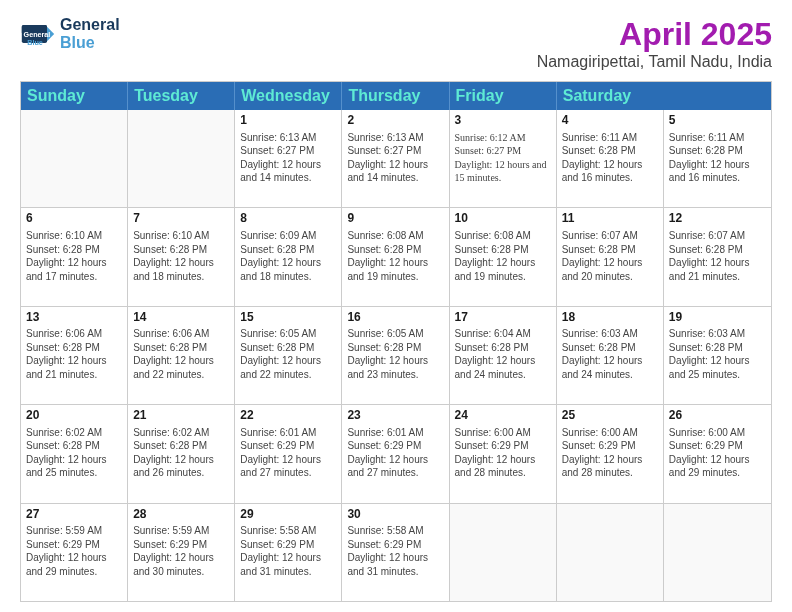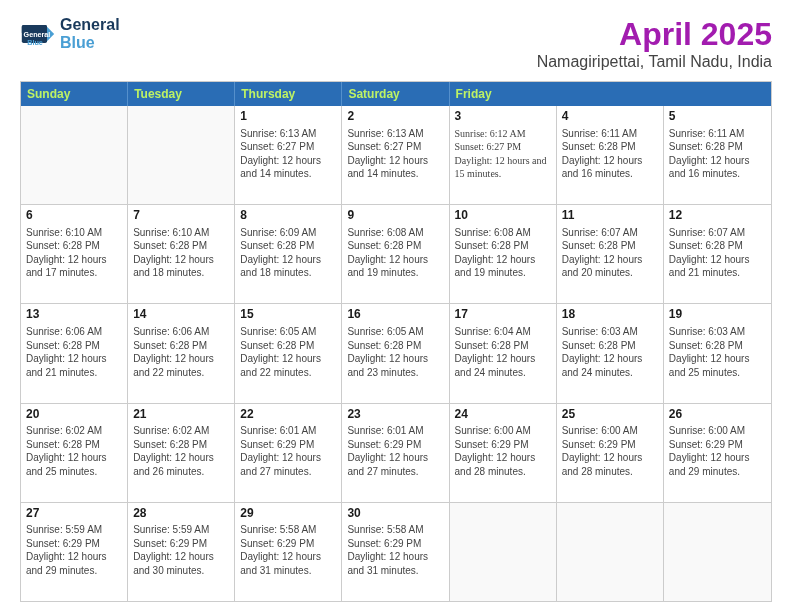--- a/index.html
+++ b/index.html
@@ -50,22 +50,22 @@
       display: flex;
       flex-direction: column;
       border: 1px solid #ccc;
     }
     .cal-header {
       display: grid;
       grid-template-columns: repeat(7, 1fr);
       background: #2a6db5;
     }
     .cal-header-cell {
-      color: #bef264;
-      font-size: 12px;
+      color: #5eead4;
+      font-size: 16px;
       font-weight: bold;
       padding: 5px 6px;
       text-align: left;
       border-right: 1px solid #5590cc;
     }
     .cal-header-cell:last-child { border-right: none; }
     .cal-body {
       display: flex;
       flex-direction: column;
       flex: 1;
@@ -121,23 +121,24 @@
     <div class="title-block">
       <h1>April 2025</h1>
       <h2>Namagiripettai, Tamil Nadu, India</h2>
     </div>
   </div>
 
   <div class="calendar">
     <div class="cal-header">
       <div class="cal-header-cell">Sunday</div>
       <div class="cal-header-cell">Tuesday</div>
+      <div class="cal-header-cell">Wednesday</div>
       <div class="cal-header-cell">Thursday</div>
+      <div class="cal-header-cell">Friday</div>
       <div class="cal-header-cell">Saturday</div>
-      <div class="cal-header-cell">Friday</div>
     </div>
     <div class="cal-body" id="cal-body">
     <div class="cal-row">
           <div class="cal-cell empty"></div>
           <div class="cal-cell empty"></div>
           <div class="cal-cell"><span class="day-num">1</span><span class="info" style="white-space: pre-line;">Sunrise: 6:13 AM
 Sunset: 6:27 PM
 Daylight: 12 hours and 14 minutes.</span></div>
           <div class="cal-cell"><span class="day-num">2</span><span class="info" style="white-space: pre-line;">Sunrise: 6:13 AM
 Sunset: 6:27 PM

